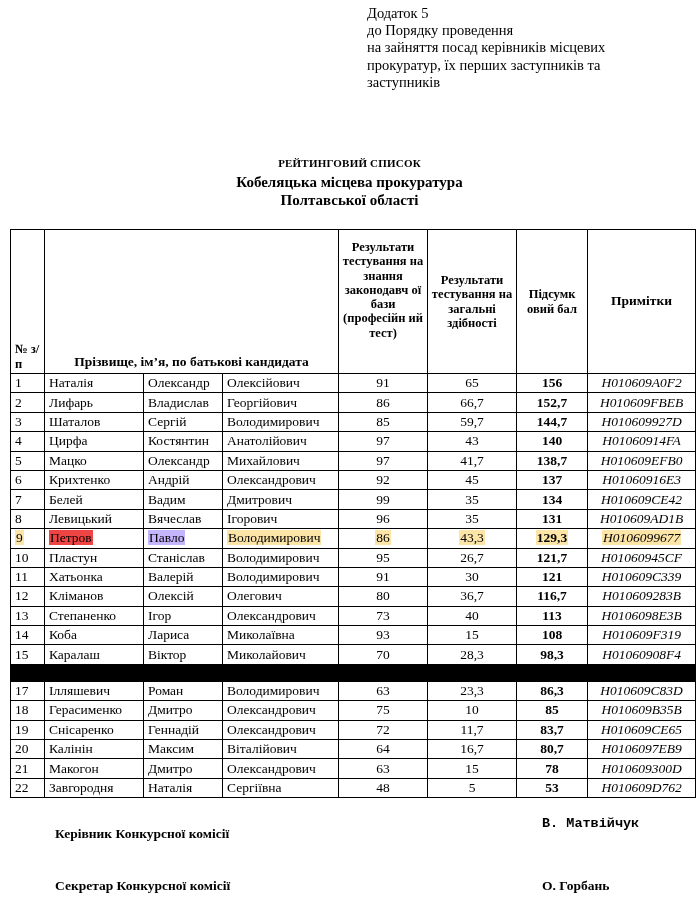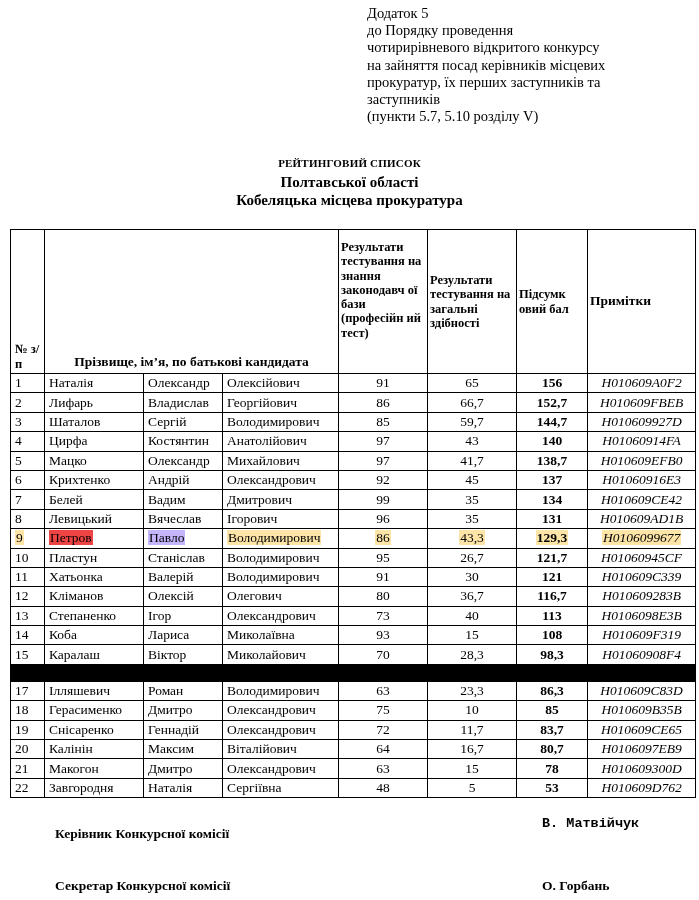--- a/index.html
+++ b/index.html
@@ -23,21 +23,21 @@
     position: absolute; left: 10px; top: 229px;
     border-collapse: collapse; table-layout: fixed;
     width: 685px;
   }
   table.rating td, table.rating th {
     border: 1px solid #000; padding: 0 4px; font-size: 13.5px;
     height: 18.4px; line-height: 18px; white-space: nowrap; overflow: hidden;
   }
   table.rating th {
     font-weight: bold; font-size: 12.5px; line-height: 14.3px; white-space: normal;
-    vertical-align: middle; text-align: left; height: 133px; padding: 0 2px;
+    vertical-align: middle; text-align: center; height: 133px; padding: 0 2px;
   }
   table.rating th.hdr-num { text-align: left; vertical-align: bottom; padding: 0 4px 2px 4px; }
   table.rating th.hdr-name { text-align: center; vertical-align: bottom; padding-bottom: 4px; font-size: 13.5px; border-right-color: #000; }
   table.rating th.hdr-test1 { vertical-align: top; padding-top: 10px; }
   table.rating th.hdr-notes { font-size: 13.5px; }
   .c-num { text-align: left; }
   .c-center { text-align: center; }
   .c-bold { font-weight: bold; }
   .c-notes { text-align: center; font-style: italic; }
   td .hl { background: #fde5a8; padding: 0 1px; }
@@ -46,31 +46,29 @@
   .sign {
     position: absolute; font-weight: bold; font-size: 13.5px; white-space: nowrap;
   }
 </style>
 </head>
 <body>
 
 <div class="appendix">
   <div>Додаток 5</div>
   <div>до Порядку проведення</div>
-  <div>чотирирівневого відкритого конкурсу</div>
   <div>на зайняття посад керівників місцевих</div>
   <div>прокуратур, їх перших заступників та</div>
   <div>заступників</div>
-  <div>(пункти 5.7, 5.10 розділу V)</div>
 </div>
 
 <div class="title-block">
   <div class="title-main">РЕЙТИНГОВИЙ СПИСОК</div>
+  <div class="title-sub">Кобеляцька місцева прокуратура</div>
   <div class="title-sub">Полтавської області</div>
-  <div class="title-sub">Кобеляцька місцева прокуратура</div>
 </div>
 
 <table class="rating">
   <colgroup>
     <col style="width:34px">
     <col style="width:99px">
     <col style="width:79px">
     <col style="width:116px">
     <col style="width:89px">
     <col style="width:89px">

